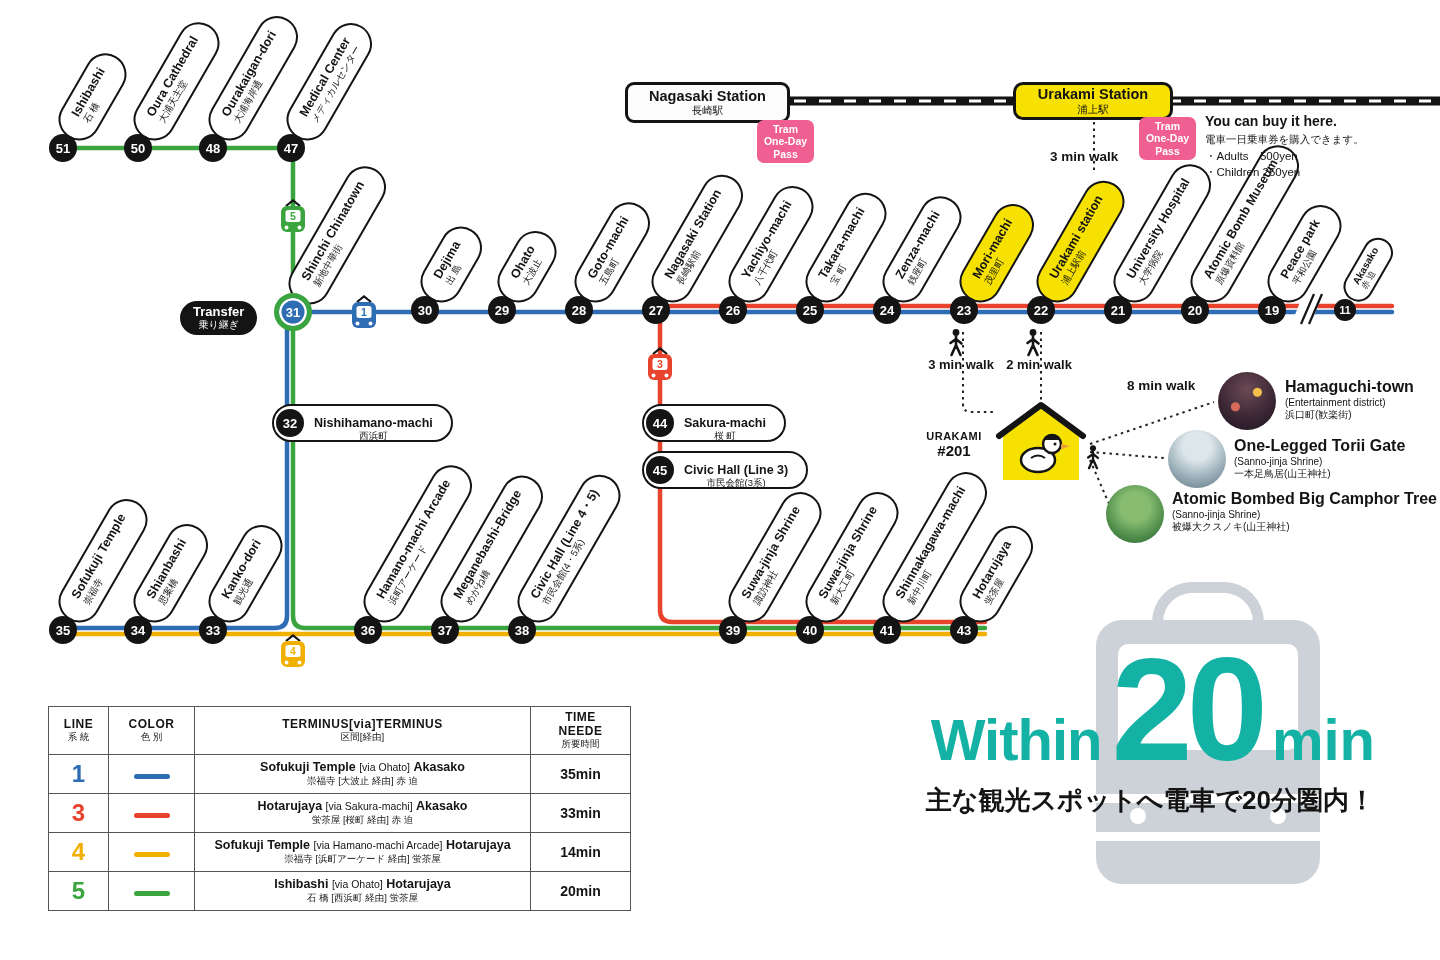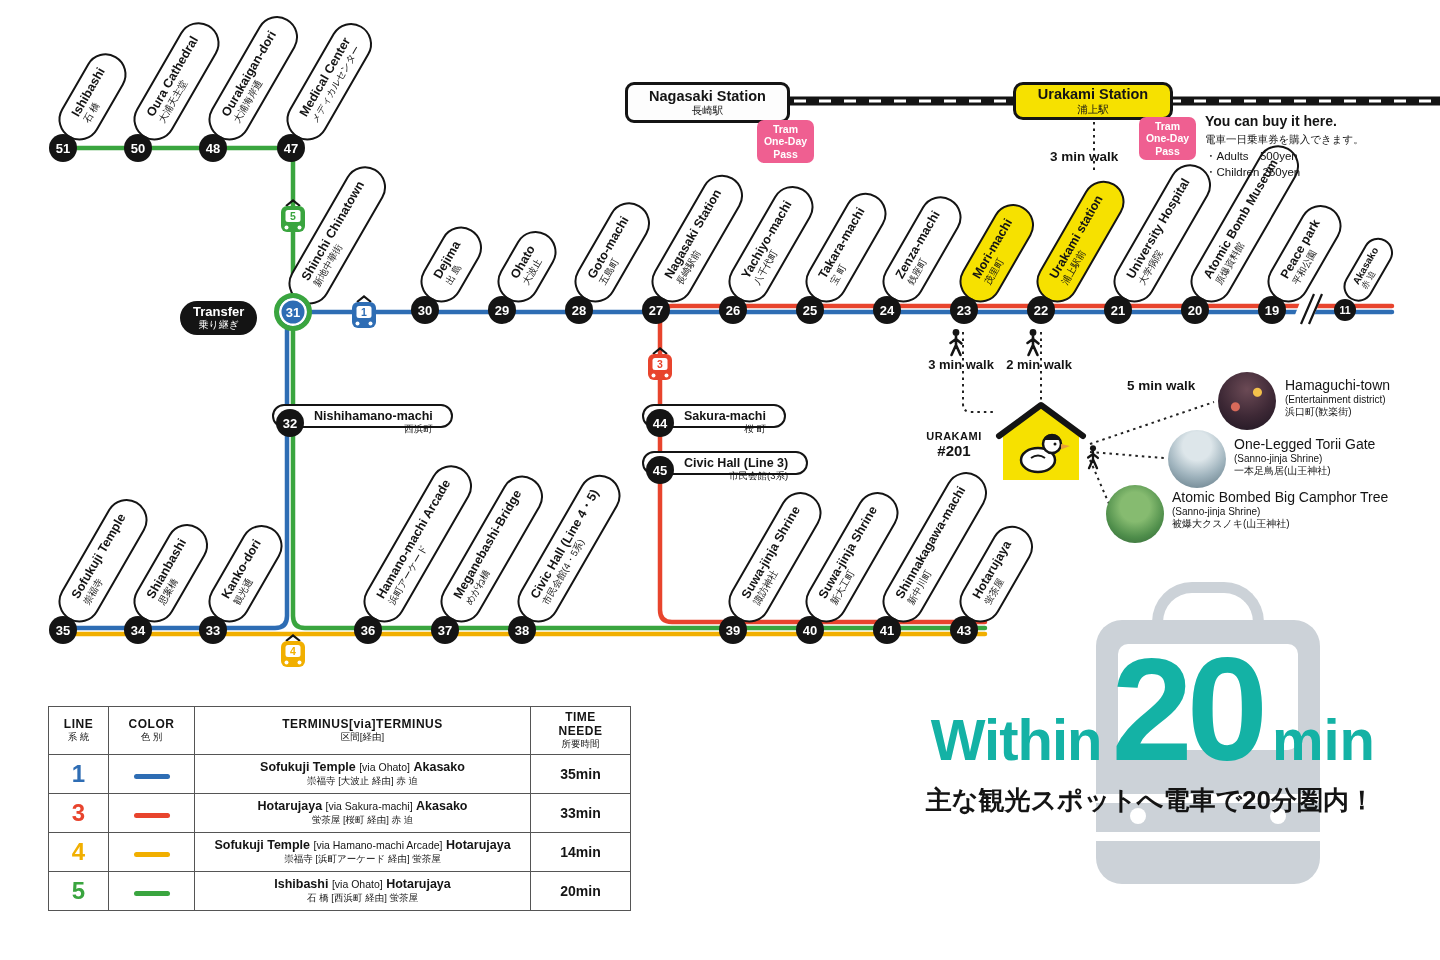--- a/index.html
+++ b/index.html
@@ -26,21 +26,21 @@
        display:flex;flex-direction:column;justify-content:center;
        line-height:1.1;white-space:nowrap;z-index:4}
   .pill .en{font-weight:700;font-size:12.5px}
   .pill .jp{font-size:9.5px}
   .pill.diag{left:0;top:-21px;height:42px;border-radius:22px;padding:2px 16px 2px 20px;
        transform-origin:0 21px;transform:rotate(-60deg) translateX(12px)}
   .pill.diag.small{top:-15px;height:30px;border-radius:16px;padding:1px 10px 1px 14px;
        transform-origin:0 15px}
   .pill.diag.small .en{font-size:10px}
   .pill.diag.small .jp{font-size:8.5px}
-  .pill.side{left:-18px;top:-19px;height:24px;border-radius:19px;padding:15px 18px 3px 40px;align-items:flex-end}
+  .pill.side{left:-18px;top:-19px;height:38px;border-radius:19px;padding:15px 18px 3px 40px;align-items:center}
   .pill.hl{background:var(--hl)}
   .tram{position:absolute;margin:-18px 0 0 -16px;z-index:5}
 
   
   .transfer{position:absolute;left:180px;top:301px;background:#141414;color:#fff;
        border-radius:17px;padding:4px 13px;text-align:center;z-index:7}
   .transfer .ten{font-size:13px;font-weight:700;line-height:1.1}
   .transfer .tjp{font-size:10px;line-height:1.2}
 
   
@@ -70,21 +70,21 @@
   .inn .n2{font-size:15px;font-weight:800}
 
   
   .spot-photo{position:absolute;width:58px;height:58px;border-radius:50%;z-index:4}
   .p0{background:radial-gradient(circle at 68% 35%,#f3c14b 0 4px,rgba(0,0,0,0) 5px),
       radial-gradient(circle at 30% 60%,#d86a5a 0 4px,rgba(0,0,0,0) 5px),
       radial-gradient(circle at 50% 30%,#6b4a55 0%,#3d2835 55%,#1c1420 100%)}
   .p1{background:radial-gradient(circle at 50% 28%,#dde6ea 0 28%,#9fb3bd 60%,#5c7480 100%)}
   .p2{background:radial-gradient(circle at 50% 38%,#86bb70 0 32%,#4f8e4b 65%,#2d5e33 100%)}
   .spot-label{position:absolute;line-height:1.22;z-index:4}
-  .sp-en{font-size:14px;font-weight:400}
+  .sp-en{font-size:16px;font-weight:700}
   .sp-sub{font-size:10px}
   .sp-jp{font-size:10px}
 
   
   .legend{position:absolute;left:48px;top:706px;border-collapse:collapse;background:#fff;z-index:3}
   .legend th,.legend td{border:1.5px solid #555;text-align:center;vertical-align:middle}
   .legend th{padding:3px 12px}
   .hen{font-size:12px;font-weight:700;letter-spacing:0.5px}
   .hjp{font-size:9.5px;font-weight:400}
   td.cnum{width:60px;font-size:24px;font-weight:800}
@@ -435,21 +435,21 @@
   <div class="buy">
     <div class="b1">You can buy it here.</div>
     <div class="b2">電車一日乗車券を購入できます。</div>
     <div class="b3">・Adults　500yen</div>
     <div class="b4">・Children 250yen</div>
   </div>
 
   <div class="walk wtop">3 min walk</div>
   <div class="walk w3">3 min walk</div>
   <div class="walk w2">2 min walk</div>
-  <div class="walk w5">5 min walk</div>
+  <div class="walk w5">8 min walk</div>
 
   <div class="person" style="left:947px;top:328px">
     <svg width="18" height="30" viewBox="0 0 18 30">
         <circle cx="9" cy="4.5" r="3.4" fill="#141414"></circle>
         <path d="M9 8.5 V17 M9 11 L3.5 15 M9 11 L14.5 15.5 M9 17 L4.5 27 M9 17 L13.5 27" stroke="#141414" stroke-width="2.6" fill="none" stroke-linecap="round"></path>
       </svg>
   </div>
   <div class="person" style="left:1024px;top:328px">
     <svg width="18" height="30" viewBox="0 0 18 30">
         <circle cx="9" cy="4.5" r="3.4" fill="#141414"></circle>

